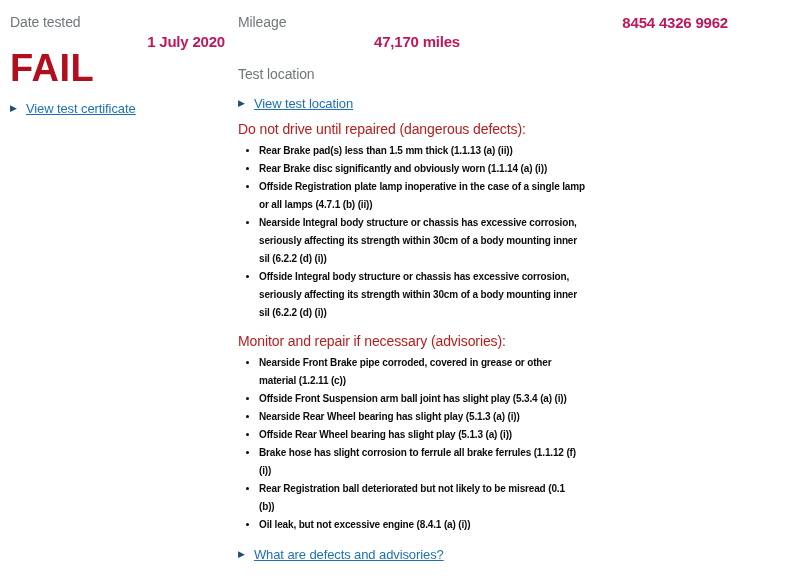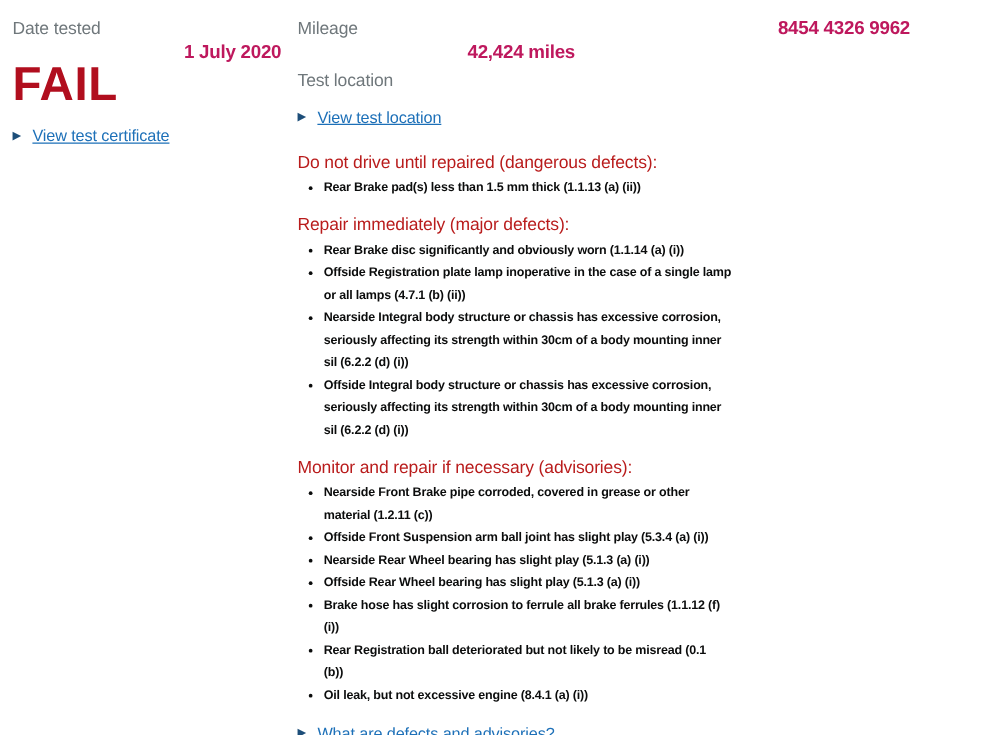--- a/index.html
+++ b/index.html
@@ -39,21 +39,21 @@
     letter-spacing: -0.2px;
     text-align: right;
   }
   .result-fail {
     font-size: 38px;
     font-weight: bold;
     line-height: 32px;
     margin-top: 1px;
     letter-spacing: 0.5px;
   }
-  .mid-gap { margin-top: 5px; }
+  .mid-gap { margin-top: 15px; }
 
   
   .link-row {
     display: flex;
     align-items: center;
     gap: 9px;
     margin-top: 17px;
   }
   .link-row.no-top { margin-top: 0; }
   .arrow-icon {
@@ -110,40 +110,39 @@
     <div class="field-value">1 July 2020</div>
     <div class="result-fail" style="color:#b10e1e;">FAIL</div>
     <div class="link-row">
       <span class="arrow-icon">▶</span>
       <a class="gov-link">View test certificate</a>
     </div>
   </div>
 
   <div class="col-mid">
     <div class="field-label">Mileage</div>
-    <div class="field-value">42,424 miles</div>
+    <div class="field-value">47,170 miles</div>
     <div class="field-label mid-gap">Test location</div>
     <div class="link-row" style="margin-top:13px;">
       <span class="arrow-icon">▶</span>
       <a class="gov-link">View test location</a>
     </div>
   </div>
 
   <div class="col-right">
     <div class="field-value">8454 4326 9962</div>
   </div>
 
   <div class="main-col">
 
     <div class="section-heading">Do not drive until repaired (dangerous defects):</div>
     <ul class="defect-list">
         <li>Rear Brake pad(s) less than 1.5 mm thick (1.1.13 (a) (ii))</li>
       </ul>
 
-    <div class="section-heading spaced">Repair immediately (major defects):</div>
     <ul class="defect-list">
         <li>Rear Brake disc significantly and obviously worn (1.1.14 (a) (i))</li>
         <li>Offside Registration plate lamp inoperative in the case of a single lamp
 or all lamps (4.7.1 (b) (ii))</li>
         <li>Nearside Integral body structure or chassis has excessive corrosion,
 seriously affecting its strength within 30cm of a body mounting inner
 sil (6.2.2 (d) (i))</li>
         <li>Offside Integral body structure or chassis has excessive corrosion,
 seriously affecting its strength within 30cm of a body mounting inner
 sil (6.2.2 (d) (i))</li>

